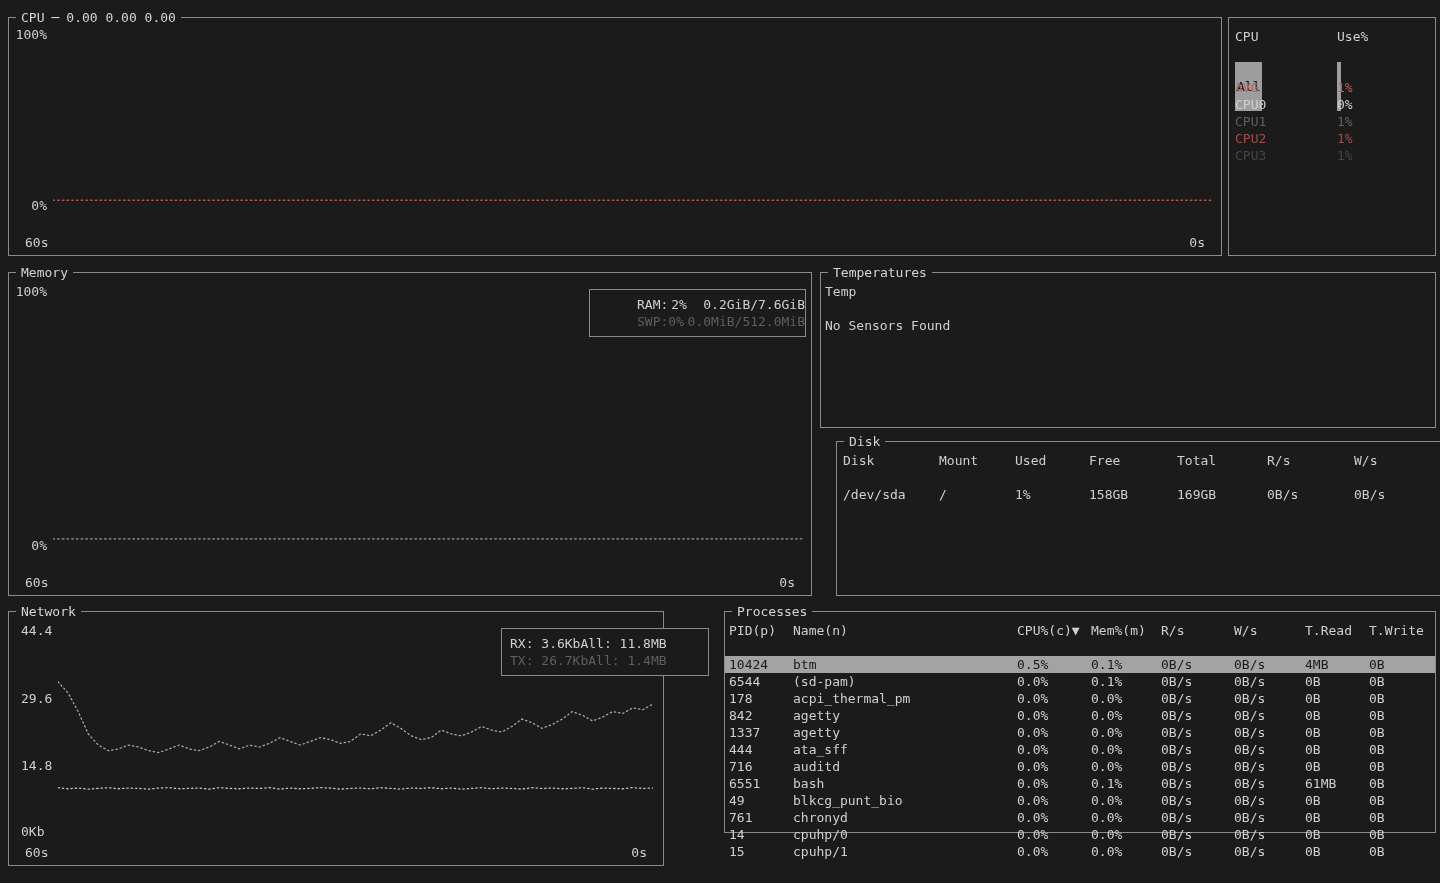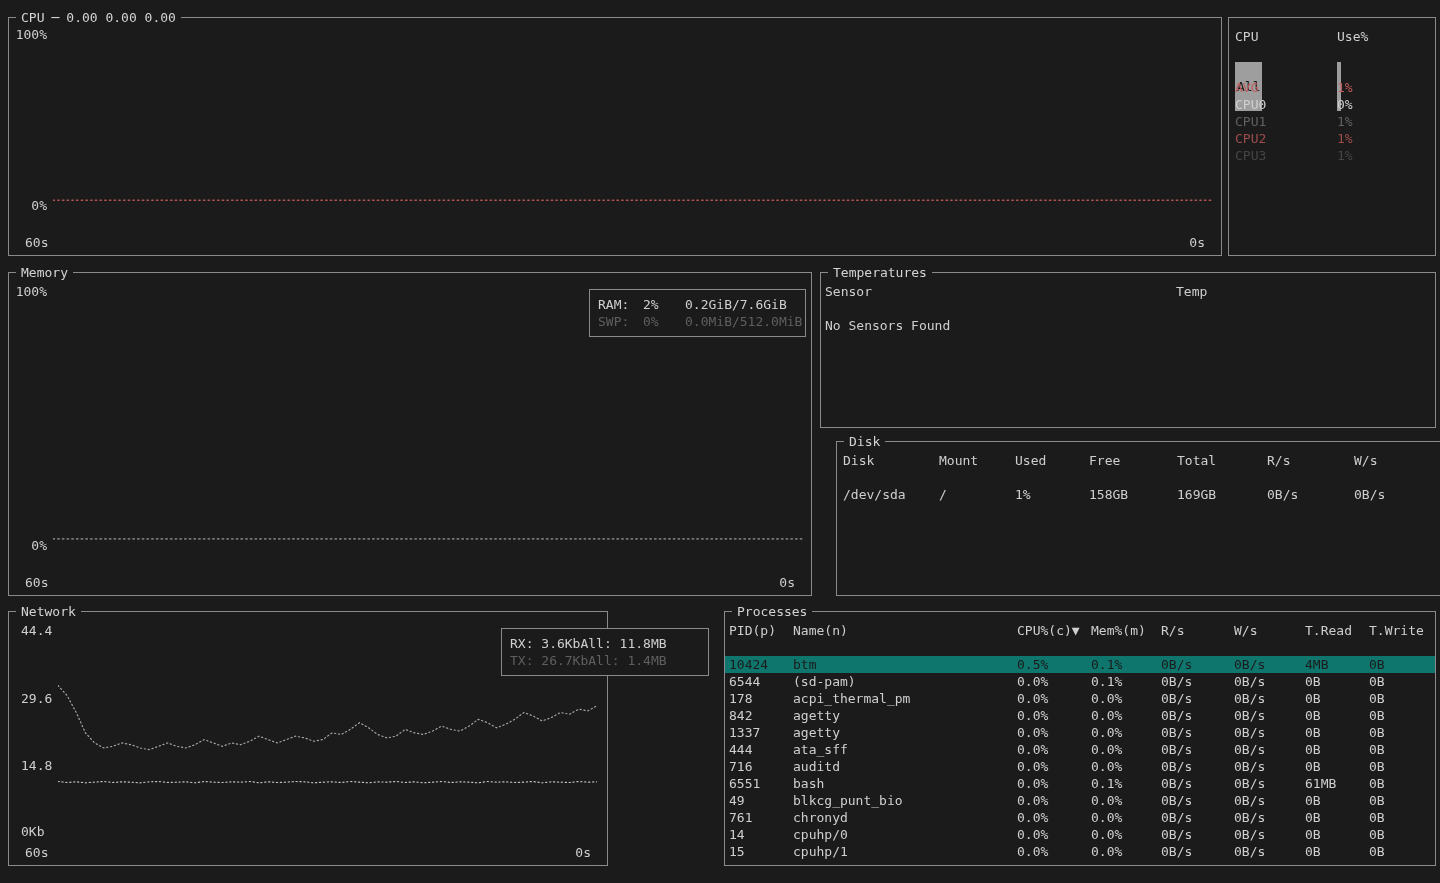--- a/index.html
+++ b/index.html
@@ -29,21 +29,21 @@
     position:absolute; bottom:6px; left:16px; right:16px;
     display:flex; justify-content:space-between; line-height:13px;
   }
 
   
   .legend-box {
     position:absolute; z-index:2;
     border:1px solid #8a8a8a; background:#1b1b1b;
     padding:6px 0 6px 8px;
   }
-  .lb-row { display:flex; height:17px; line-height:17px; white-space:pre; }
+  .lb-row { display:flex; height:17px; line-height:17px; white-space:pre;margin-left:39px; }
   .lb-label { width:45px; }
   .lb-pct { width:42px; }
   .nl-row { display:flex; justify-content:flex-start; padding-right:10px; height:17px; line-height:17px; white-space:pre; }
   .dim { color:#5f5f5f; }
 
   
   .tbl-header, .tbl-rows { position:absolute; left:0; right:0; }
   .tbl-header { top:10px; }
   .tbl-rows { top:44px; }
 
@@ -59,21 +59,21 @@
   .temps-grid { display:grid; grid-template-columns:351px 1fr; padding-left:4px; height:17px; line-height:17px; }
   .temps-empty { position:absolute; top:44px; left:4px; line-height:17px; }
 
   .disk-grid { display:grid; grid-template-columns:96px 76px 74px 88px 90px 87px 1fr; padding-left:6px; height:17px; line-height:17px; white-space:pre; }
 
   .proc-grid {
     display:grid;
     grid-template-columns:64px 224px 74px 70px 73px 71px 64px 1fr;
     padding-left:4px; height:17px; line-height:17px; white-space:pre;
   }
-  .proc-row.selected { background:#0f766e; color:#1b1b1b; }
+  .proc-row.selected { background:#a3a3a3; color:#1b1b1b; }
 </style>
 </head>
 <body>
 
 <div class="panel" style="left:8px; top:17px; width:1214px; height:239px;">
   <span class="panel-title">
     <span>CPU</span><span>─</span><span>0.00 0.00 0.00</span>
   </span>
   <span class="ylab" style="top:10px; left:4px;">100%</span>
   <span class="ylab" style="top:181px; left:4px;">0%</span>
@@ -148,21 +148,20 @@
     <span>60s</span>
     <span>0s</span>
   </div>
 </div>
 
 <div class="panel" style="left:820px; top:272px; width:616px; height:156px;">
   <span class="panel-title">
     <span>Temperatures</span>
   </span>
   <div class="tbl-header temps-grid">
-    <span>Sensor</span>
     <span>Temp</span>
   </div>
   <div class="temps-empty">No Sensors Found</div>
 </div>
 
 <div class="panel" style="left:828px; top:441px; width:608px; height:155px;margin-left:8px;">
   <span class="panel-title">
     <span>Disk</span>
   </span>
   <div class="tbl-header disk-grid">
@@ -180,21 +179,21 @@
       <span>/</span>
       <span>1%</span>
       <span>158GB</span>
       <span>169GB</span>
       <span>0B/s</span>
       <span>0B/s</span>
     </div>
   </div>
 </div>
 
-<div class="panel" style="left:8px; top:611px; width:600px; height:255px;">
+<div class="panel" style="left:8px; top:611px; width:656px; height:255px;">
   <span class="panel-title">
     <span>Network</span>
   </span>
   <span class="ylab-left" style="top:12px;">44.4</span>
   <span class="ylab-left" style="top:80px;">29.6</span>
   <span class="ylab-left" style="top:147px;text-align:right;">14.8</span>
   <span class="ylab-left" style="top:198px;margin-top:15px;">0Kb</span>
   <div class="chart-area" style="left:49px; right:10px; top:18px; bottom:51px;">
     <svg viewBox="0 0 647 184">
         <polyline points="0.0,48.2 11.0,60.4 21.9,80.6 32.9,105.0 43.9,117.1 54.8,123.2 65.8,121.2 76.8,117.1 87.7,119.2 98.7,123.2 109.7,125.2 120.6,121.2 131.6,117.1 142.6,121.2 153.5,123.2 164.5,119.2 175.5,113.1 186.4,117.1 197.4,121.2 208.4,117.1 219.3,119.2 230.3,115.1 241.3,109.0 252.2,113.1 263.2,117.1 274.2,113.1 285.1,109.0 296.1,111.1 307.1,115.1 318.0,113.1 329.0,105.0 339.9,107.0 350.9,100.9 361.9,92.8 372.8,98.9 383.8,107.0 394.8,111.1 405.7,109.0 416.7,100.9 427.7,105.0 438.6,107.0 449.6,102.9 460.6,96.9 471.5,100.9 482.5,102.9 493.5,96.9 504.4,88.8 515.4,92.8 526.4,98.9 537.3,94.8 548.3,88.8 559.3,80.6 570.2,84.7 581.2,90.8 592.2,86.7 603.1,80.6 614.1,82.7 625.1,76.6 636.0,78.6 647.0,72.5" fill="none" stroke="#a8a8a8" stroke-width="1.4" stroke-dasharray="1.5 3.2" stroke-linecap="round"></polyline>
@@ -210,21 +209,21 @@
       <span>TX: 26.7Kb</span>
       <span>All: 1.4MB</span>
     </div>
   </div>
   <div class="xaxis">
     <span>60s</span>
     <span>0s</span>
   </div>
 </div>
 
-<div class="panel" style="left:724px; top:611px; width:712px; height:255px;">
+<div class="panel" style="left:724px; top:611px; width:712px; height:222px;">
   <span class="panel-title">
     <span>Processes</span>
   </span>
   <div class="tbl-header proc-grid">
     <span>PID(p)</span>
     <span>Name(n)</span>
     <span>CPU%(c)▼</span>
     <span>Mem%(m)</span>
     <span>R/s</span>
     <span>W/s</span>

